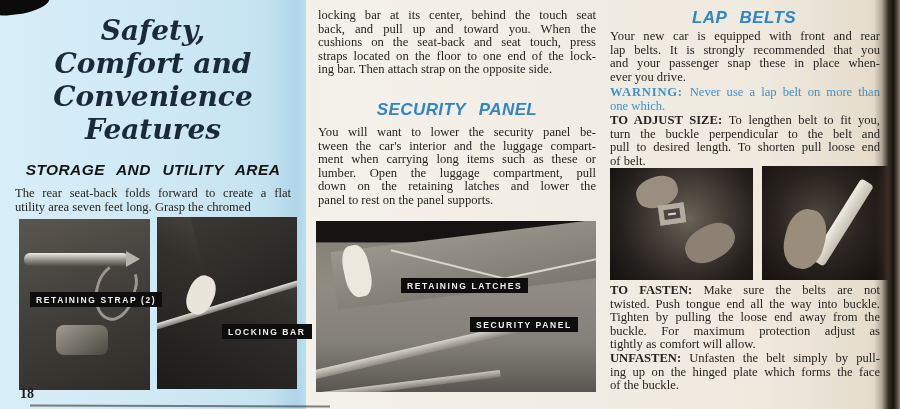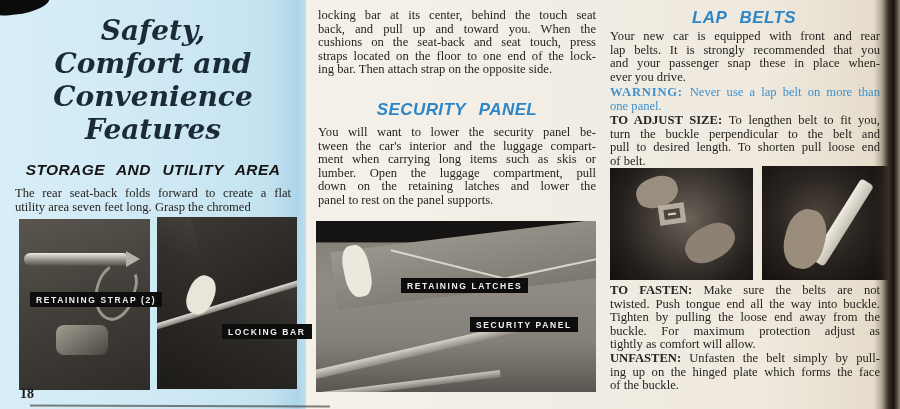--- a/index.html
+++ b/index.html
@@ -131,21 +131,21 @@
       <div class="line">cushions on the seat-back and seat touch, press</div>
       <div class="line">straps located on the floor to one end of the lock-</div>
       <div class="line line-last">ing bar. Then attach strap on the opposite side.</div>
     </div>
 
   <div class="abs h-blue" style="left:318px;top:100px;width:278px;">SECURITY PANEL</div>
 
   <div class="abs para" style="left:318px;top:126px;width:278px;">
       <div class="line">You will want to lower the security panel be-</div>
       <div class="line">tween the car's interior and the luggage compart-</div>
-      <div class="line">ment when carrying long items such as skis or</div>
+      <div class="line">ment when carrying long items such as these or</div>
       <div class="line">lumber. Open the luggage compartment, pull</div>
       <div class="line">down on the retaining latches and lower the</div>
       <div class="line line-last">panel to rest on the panel supports.</div>
     </div>
 
   <div class="photo phm">
     <div class="panel"></div>
     <div class="cable-l"></div>
     <div class="cable-r"></div>
     <div class="sill"></div>
@@ -159,21 +159,21 @@
 
   <div class="abs para" style="left:610px;top:30px;width:270px;">
       <div class="line">Your new car is equipped with front and rear</div>
       <div class="line">lap belts. It is strongly recommended that you</div>
       <div class="line">and your passenger snap these in place when-</div>
       <div class="line line-last">ever you drive.</div>
     </div>
 
   <div class="abs para warning" style="left:610px;top:86px;width:270px;">
       <div class="line"><span class="lead">WARNING: </span>Never use a lap belt on more than</div>
-      <div class="line line-last">one panel.</div>
+      <div class="line line-last">one which.</div>
     </div>
 
   <div class="abs para" style="left:610px;top:114px;width:270px;">
       <div class="line"><span class="lead">TO ADJUST SIZE: </span>To lengthen belt to fit you,</div>
       <div class="line">turn the buckle perpendicular to the belt and</div>
       <div class="line">pull to desired length. To shorten pull loose end</div>
       <div class="line line-last">of belt.</div>
     </div>
 
   <div class="photo pha">

